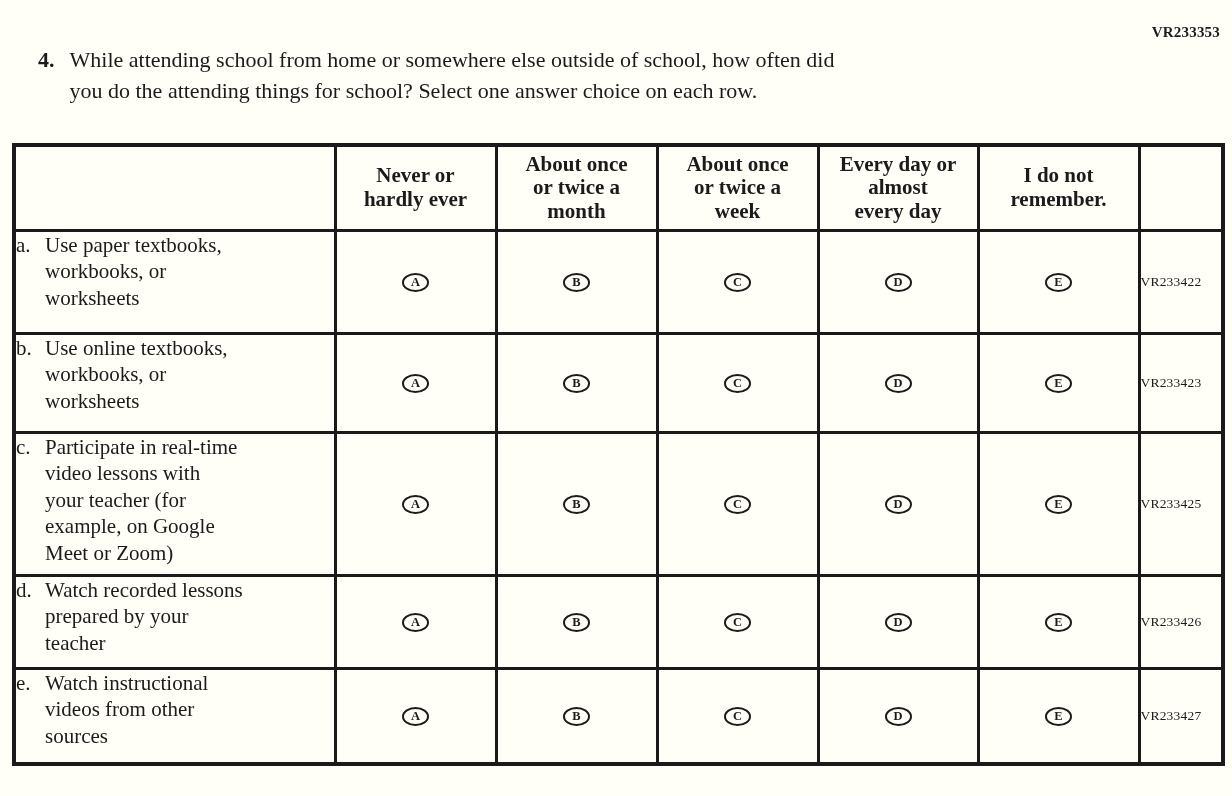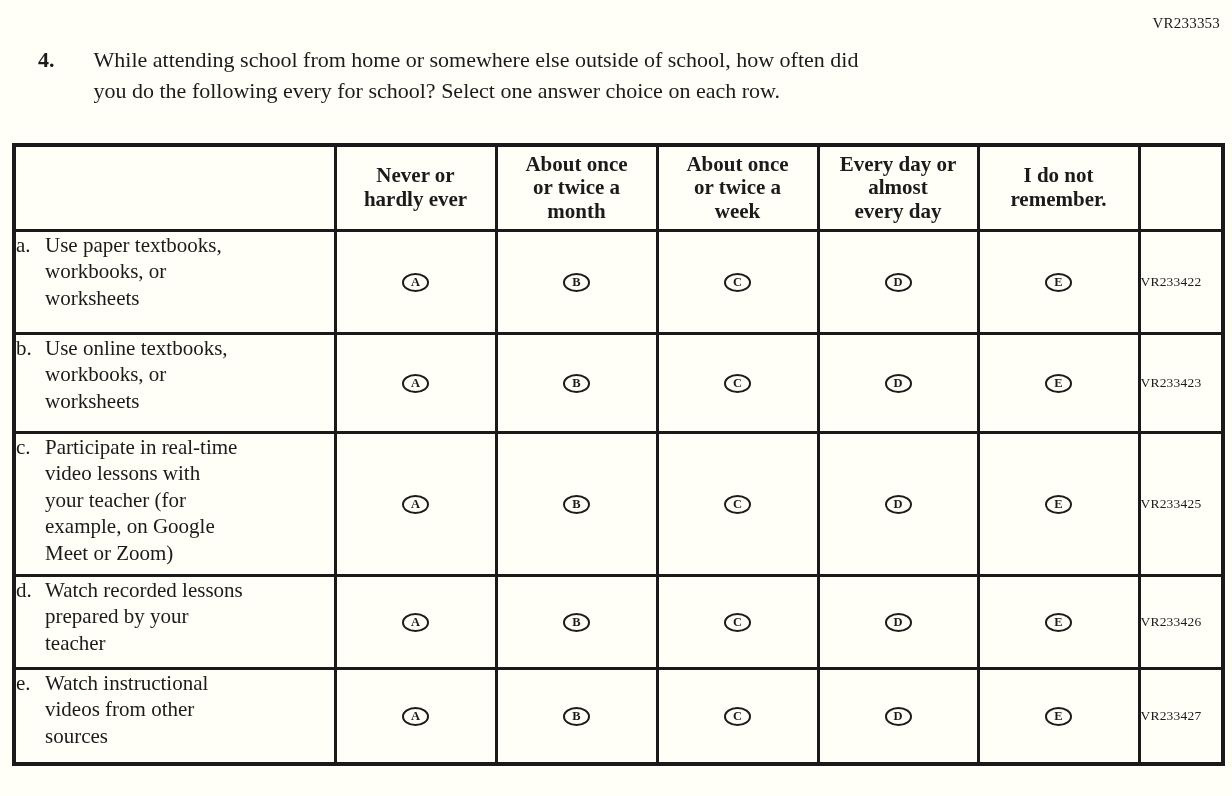--- a/index.html
+++ b/index.html
@@ -10,37 +10,38 @@
     width: 1232px;
     height: 796px;
     position: relative;
     background: #fffef7;
     color: #1c1a1b;
     font-family: "Liberation Serif", "DejaVu Serif", serif;
     overflow: hidden;
   }
   .form-code {
     position: absolute;
-    top: 15px;
+    top: 24px;
     right: 12px;
     font-size: 15px;
     letter-spacing: 0.2px;
+    font-weight: bold;
   }
   .question {
     position: absolute;
     top: 44px;
     left: 38px;
     width: 1080px;
     display: flex;
     gap: 15px;
     font-size: 22px;
     line-height: 1.42;
   }
   .qnum { font-weight: bold; flex: 0 0 auto; }
-  .qtext { flex: 1 1 auto; margin-left: 24px; }
+  .qtext { flex: 1 1 auto; }
   .bold { font-weight: normal; }
 
   table.matrix {
     position: absolute;
     top: 143px;
     left: 12px;
     width: 1209px;
     border-collapse: collapse;
     table-layout: fixed;
     border: 4px solid #1a1a1a;
@@ -102,21 +103,21 @@
 </style>
 </head>
 <body>
 
 <div class="form-code">VR233353</div>
 
 <div class="question">
   <span class="qnum">4.</span>
   <div class="qtext">
     <span>While attending school from home or somewhere else outside of school, how often did</span><br>
-    <span>you do the following every for school? Select </span><span class="bold">one</span><span> answer choice on each row.</span>
+    <span>you do the attending things for school? Select </span><span class="bold">one</span><span> answer choice on each row.</span>
   </div>
 </div>
 
 <table class="matrix">
   <colgroup>
     <col style="width:321px">
     <col style="width:161px">
     <col style="width:161px">
     <col style="width:161px">
     <col style="width:160px">

